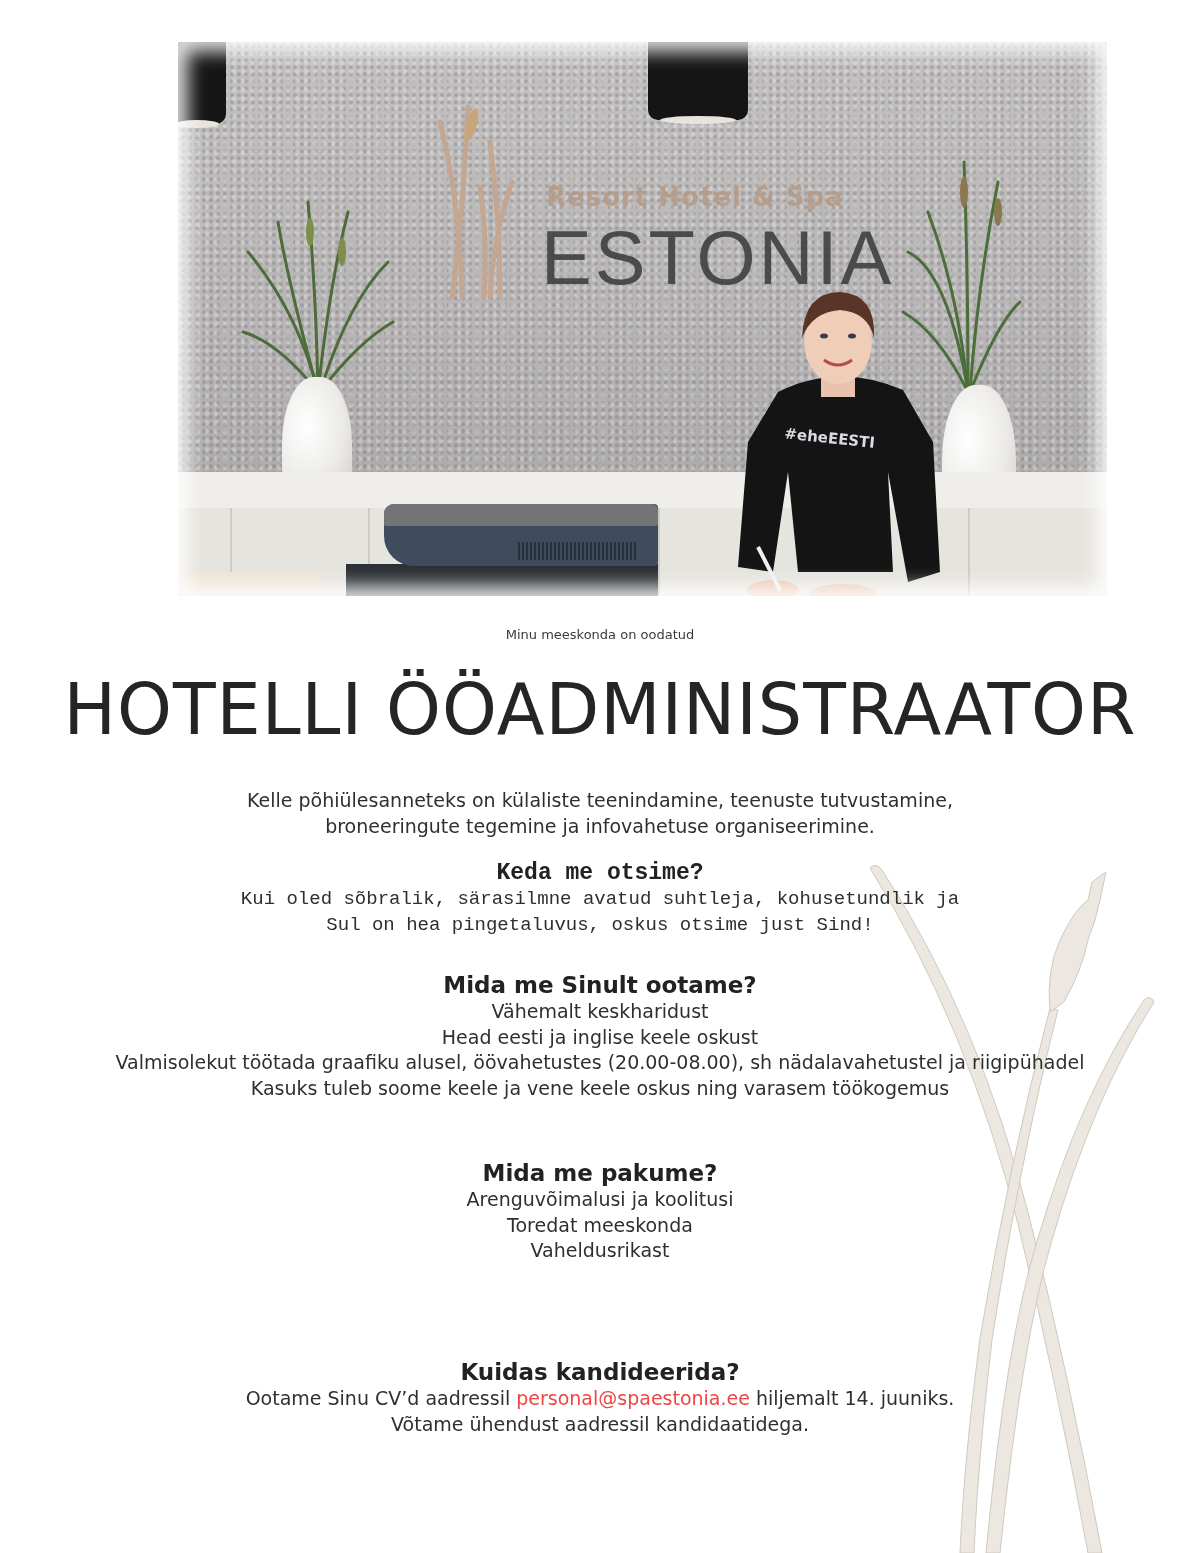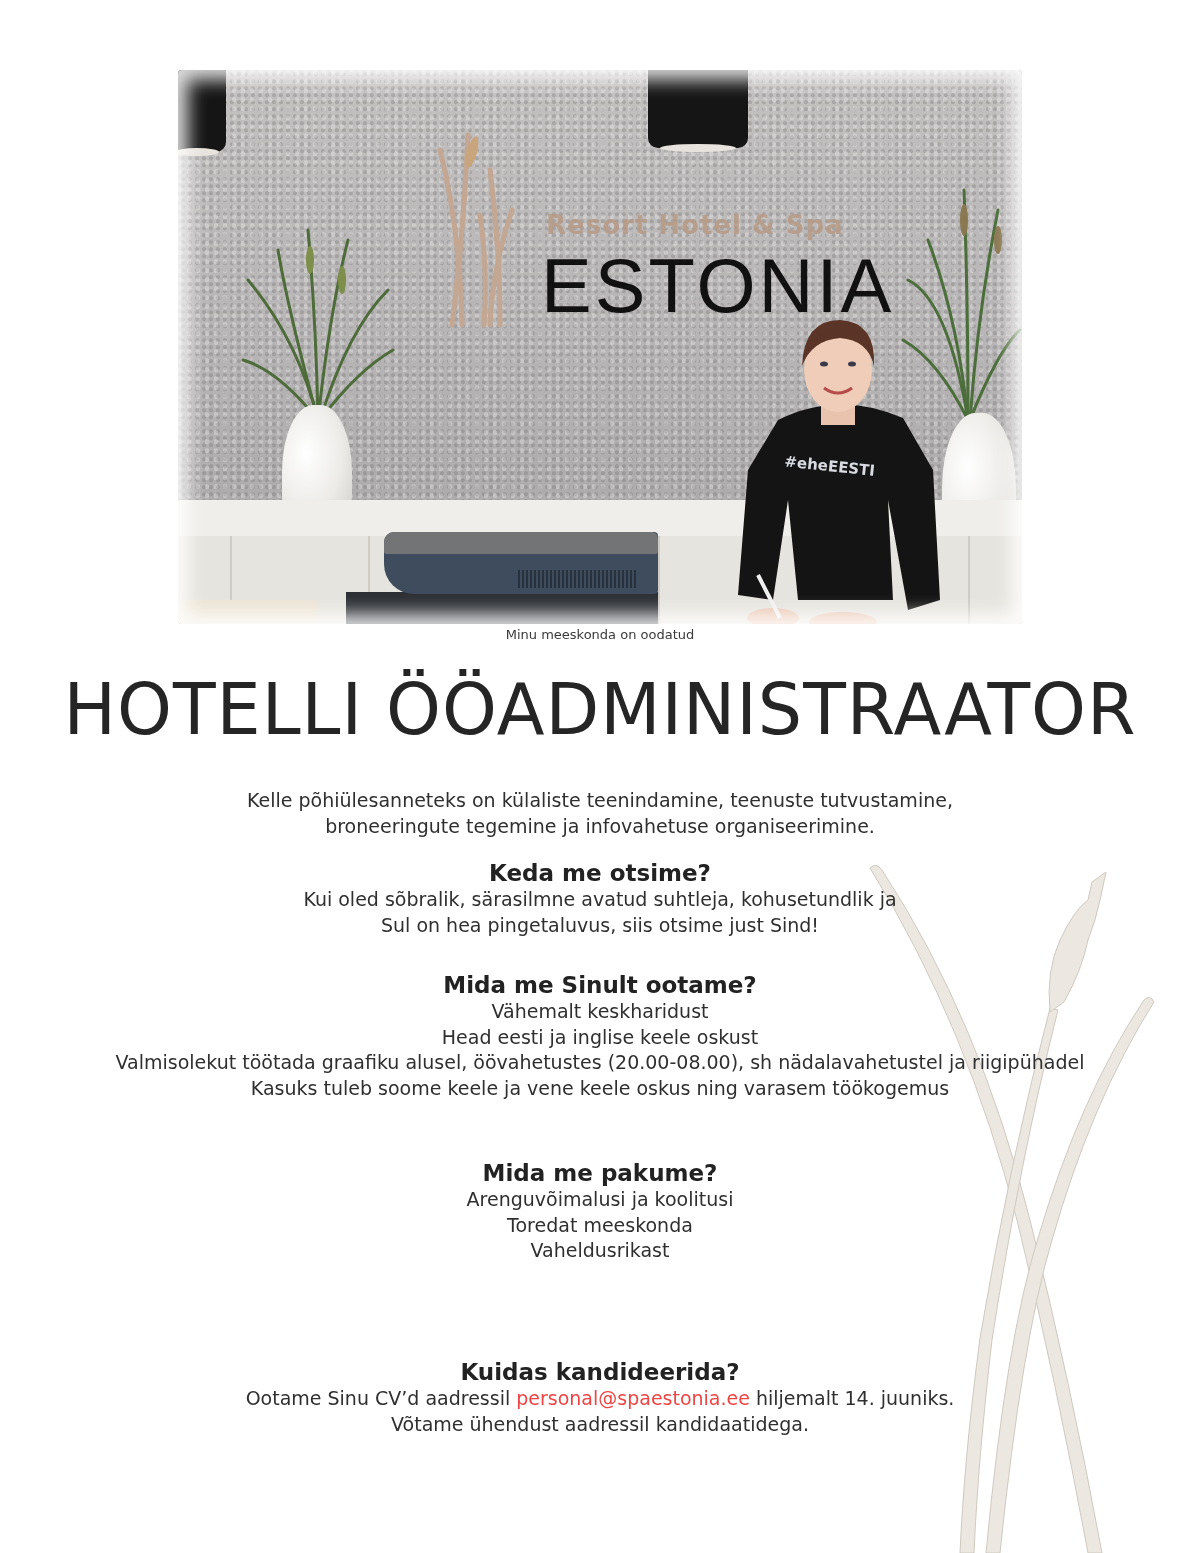--- a/index.html
+++ b/index.html
@@ -1,41 +1,41 @@
 <!DOCTYPE html>
 <html><head>
 <meta charset="utf-8">
 <style>
   html, body { margin: 0; padding: 0; background: #ffffff; }
   body { width: 1200px; height: 1553px; position: relative; overflow: hidden;
          font-family: "DejaVu Sans", "Liberation Sans", sans-serif; color: #2b2b2b; }
 
   
-  .photo { position: absolute; left: 178px; top: 42px; width: 844px; height: 554px;
+  .photo { position: absolute; left: 178px; top: 42px; width: 929px; height: 554px;
            overflow: hidden; border-radius: 4px;
            box-shadow: 0 0 14px 6px rgba(255,255,255,1) inset;
-           background: #b9b6b6; margin-top: 28px; }
+           background: #b9b6b6; }
   .photo::after { content: ""; position: absolute; inset: 0; pointer-events: none;
            box-shadow: inset 0 0 18px 10px rgba(255,255,255,0.85); }
   .wall { position: absolute; left: 0; top: 0; width: 100%; height: 440px;
           background:
             radial-gradient(circle at 20% 30%, rgba(255,255,255,0.25) 0 2px, transparent 3px) 0 0/9px 9px,
             radial-gradient(circle at 70% 60%, rgba(90,90,90,0.25) 0 1.5px, transparent 2.5px) 0 0/7px 7px,
             linear-gradient(180deg, #c3c0c0 0%, #b8b5b6 60%, #aeabac 100%); }
   .lamp { position: absolute; background: #151515; border-radius: 0 0 10px 10px; }
   .lamp::after { content: ""; position: absolute; left: 12%; right: 12%; bottom: -4px; height: 8px;
                  background: #e8e3dc; border-radius: 50%; }
   .lamp-left { left: -10px; top: 0; width: 58px; height: 82px; }
   .lamp-right { left: 470px; top: 0; width: 100px; height: 78px; }
 
   .logo-wheat { position: absolute; left: 252px; top: 60px; width: 100px; height: 200px; }
   .logo-sub { position: absolute; left: 368px; top: 140px; font-size: 26px; letter-spacing: 1px;
               color: #b79a84; font-family: "DejaVu Sans", sans-serif; font-weight: bold; opacity: 0.85; }
   .logo-main { position: absolute; left: 363px; top: 178px; font-size: 76px; letter-spacing: 3px;
-               color: #000000; font-family: "Liberation Sans", sans-serif; line-height: 1; opacity: 0.9; }
+               color: #404040; font-family: "Liberation Sans", sans-serif; line-height: 1; opacity: 0.9; }
 
   .plant { position: absolute; }
   .vase { position: absolute; background: radial-gradient(ellipse at 35% 40%, #ffffff 0%, #ecebe8 55%, #cfccc7 100%);
           border-radius: 45% 45% 30% 30% / 55% 55% 25% 25%; }
   .vase-left { left: 104px; top: 335px; width: 70px; height: 122px; }
   .vase-right { left: 764px; top: 343px; width: 74px; height: 136px; }
 
   .counter-back { position: absolute; left: 0; top: 430px; width: 100%; height: 40px; background: #efeeea; }
   .cabinets { position: absolute; left: 0; top: 466px; width: 100%; height: 88px; background: #e6e4de; }
   .cab-line { position: absolute; top: 466px; width: 2px; height: 88px; background: #cfccc5; }
@@ -53,21 +53,21 @@
 
   
   .center { position: absolute; left: 0; width: 1200px; text-align: center; }
   .intro { top: 627px; font-size: 13px; color: #3a3a3a; }
   .title { top: 667px; font-family: "DejaVu Sans", sans-serif; font-weight: normal; font-size: 72px;
            letter-spacing: 1px; color: #252525; margin: 0; line-height: 84px; transform: scaleX(0.97); }
   .para { font-size: 19px; line-height: 25.5px; color: #2f2f2f; margin: 0; }
   .heading { font-size: 23px; line-height: 28px; color: #222; margin: 0; }
 
   .lead { top: 788px; }
-  .s1 { top: 859px; }
+  .s1 { top: 859px; font-family: Liberation Mono, monospace; }
   .s2 { top: 971px; }
   .s3 { top: 1159px; }
   .s4 { top: 1358px; }
 
   .deco { position: absolute; left: 860px; top: 860px; width: 300px; height: 693px; z-index: 0; pointer-events: none; }
   .text-layer { position: relative; z-index: 1; }
   .email { color: #ef4444; }
 </style>
 </head>
 <body>
@@ -169,21 +169,21 @@
   <h1 class="center title">HOTELLI ÖÖADMINISTRAATOR</h1>
 
   <div class="center lead">
     <p class="para">Kelle põhiülesanneteks on külaliste teenindamine, teenuste tutvustamine,</p>
     <p class="para">broneeringute tegemine ja infovahetuse organiseerimine.</p>
   </div>
 
   <div class="center s1">
     <h2 class="heading">Keda me otsime?</h2>
     <p class="para">Kui oled sõbralik, särasilmne avatud suhtleja, kohusetundlik ja</p>
-    <p class="para">Sul on hea pingetaluvus, siis otsime just Sind!</p>
+    <p class="para">Sul on hea pingetaluvus, oskus otsime just Sind!</p>
   </div>
 
   <div class="center s2">
     <h2 class="heading">Mida me Sinult ootame?</h2>
     <p class="para">Vähemalt keskharidust</p>
     <p class="para">Head eesti ja inglise keele oskust</p>
     <p class="para">Valmisolekut töötada graafiku alusel, öövahetustes (20.00-08.00), sh nädalavahetustel ja riigipühadel</p>
     <p class="para">Kasuks tuleb soome keele ja vene keele oskus ning varasem töökogemus</p>
   </div>
 

